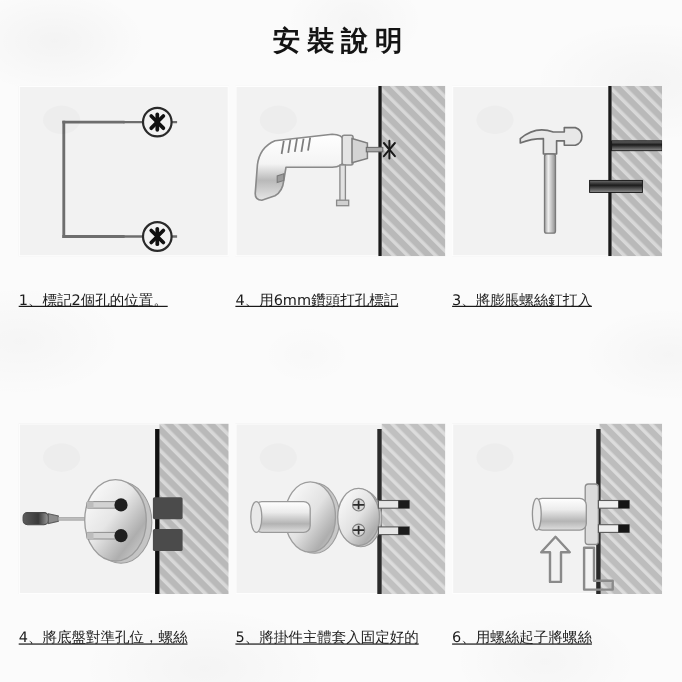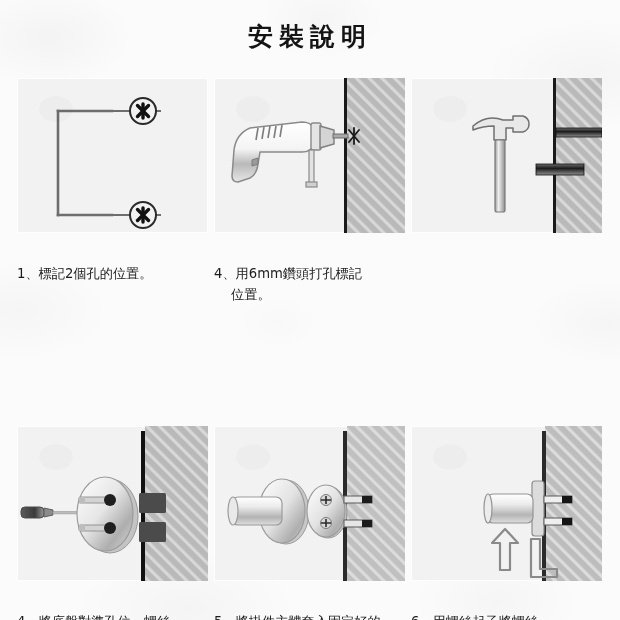--- a/index.html
+++ b/index.html
@@ -36,21 +36,21 @@
     color:#141414;
     font-family:"DejaVu Sans","Liberation Sans",sans-serif;
   }
 
   .grid{
     position:absolute;
     left:17px;top:78px;width:586px;
   }
   .row{display:flex;gap:6px;}
   .row.second{margin-top:100px;}
-  .cell{width:191px;}
+  .cell{width:191px;text-decoration:underline;}
 
   .panel{
     position:relative;
     width:191px;height:155px;
     background:#f2f2f2;
     overflow:hidden;
     box-shadow:0 0 0 1px rgba(255,255,255,0.9) inset;
   }
   .panel .blot{
     position:absolute;left:22px;top:18px;width:34px;height:26px;
@@ -155,21 +155,20 @@
             </g>
             <g stroke="#1a1a1a" stroke-width="1.8" stroke-linecap="round">
               <path d="M135 52 L145 64"></path>
                 <path d="M145 52 L135 64"></path>
                 <path d="M140 50 L140 66"></path>
             </g>
           </svg>
         </div>
         <div class="caption">
           <span>4、用6mm鑽頭打孔標記</span>
-          <span class="cap-line2">位置。</span>
         </div>
       </div>
 
       <div class="cell">
         <div class="panel">
           <div class="blot"></div>
           <svg width="191" height="155" viewBox="0 0 191 155">
             <defs>
               <pattern id="hatch3" width="9" height="9" patternTransform="rotate(-45)" patternUnits="userSpaceOnUse">
                 <rect width="9" height="9" fill="#b9b9b9"></rect>
@@ -194,20 +193,21 @@
             </g>
             <g>
               <rect x="145" y="50" width="46" height="9" fill="url(#anchorG)" stroke="#111" stroke-width="0.8"></rect>
             </g>
             <g>
               <rect x="125" y="86" width="48" height="11" fill="url(#anchorG)" stroke="#111" stroke-width="0.8"></rect>
             </g>
           </svg>
         </div>
         <div class="caption">
+          <span>3、將膨脹螺絲釘打入</span>
         </div>
       </div>
     </div>
 
     <div class="row second">
 
       <div class="cell">
         <div class="panel">
           <div class="blot"></div>
           <svg width="191" height="155" viewBox="0 0 191 155">

